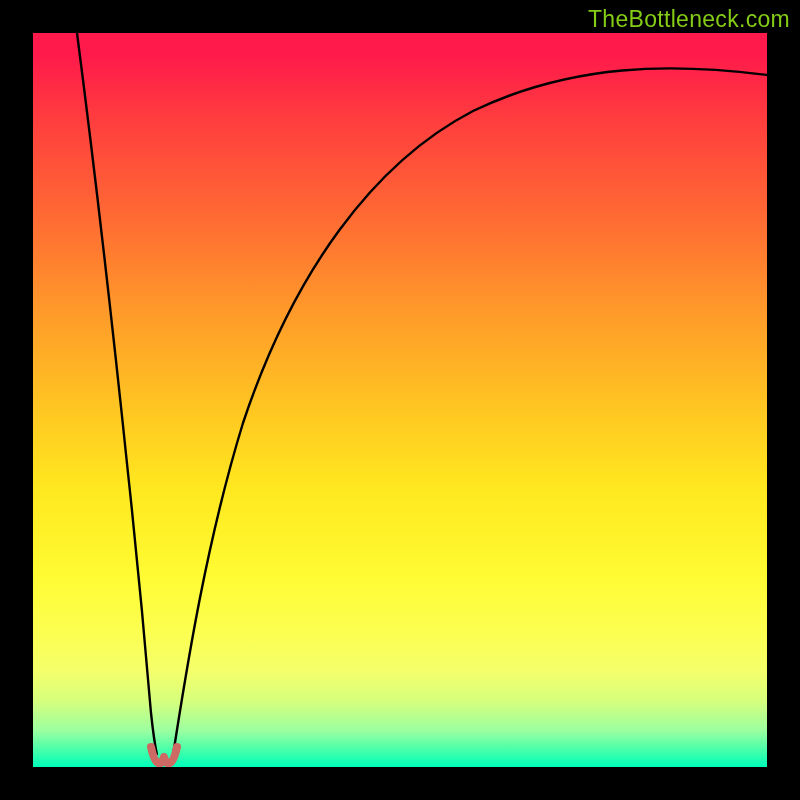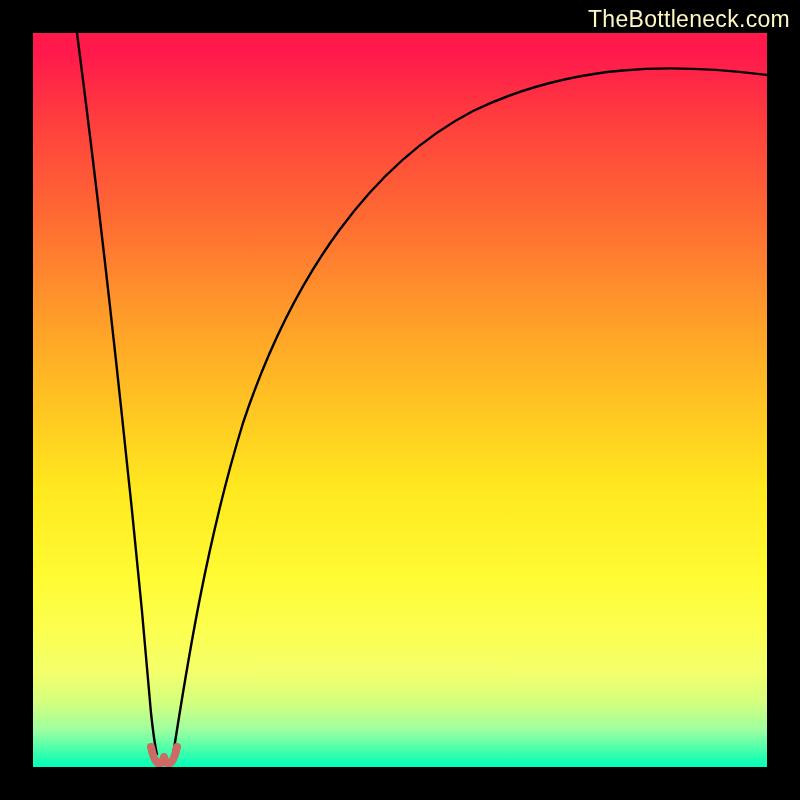--- a/index.html
+++ b/index.html
@@ -45,21 +45,21 @@
       #d6ff7d 91%,
       #9cffa0 95%,
       #3dffac 98%,
       #00ffba 100%
     );
   }
   .watermark {
     position: absolute;
     top: 6px;
     right: 10px;
-    color: #fef9c3;
+    color: #84cc16;
     font-size: 23px;
     font-weight: 400;
     letter-spacing: 0.3px;
     user-select: none;
   }
   svg.curves {
     position: absolute;
     inset: 0;
   }
 </style>

